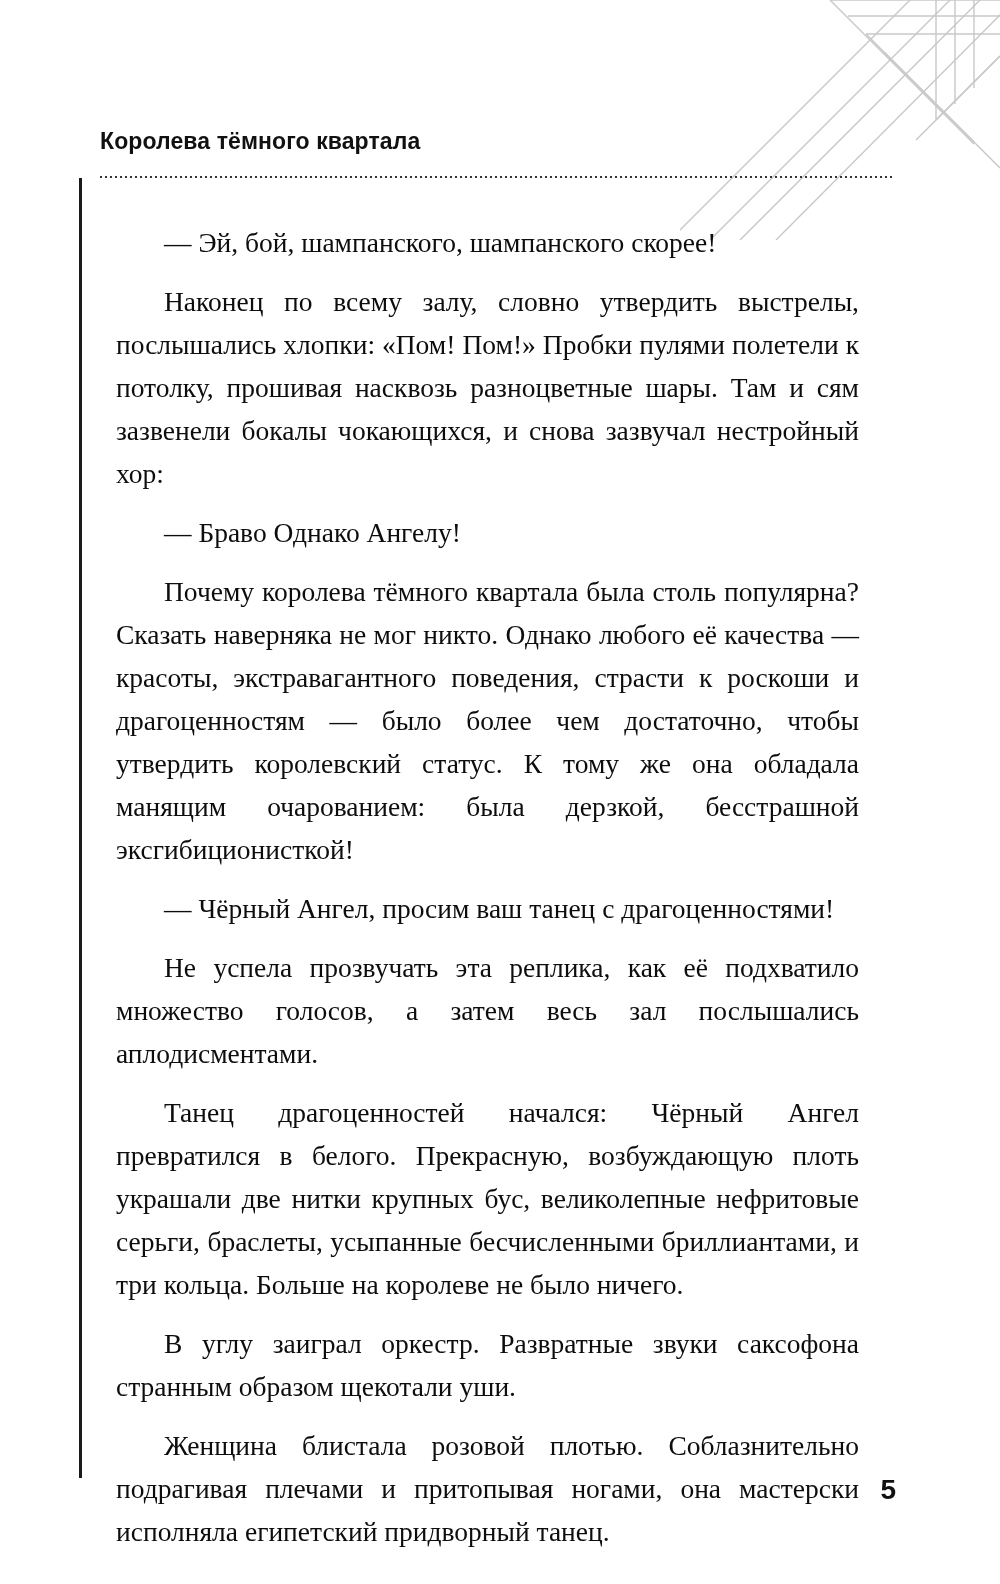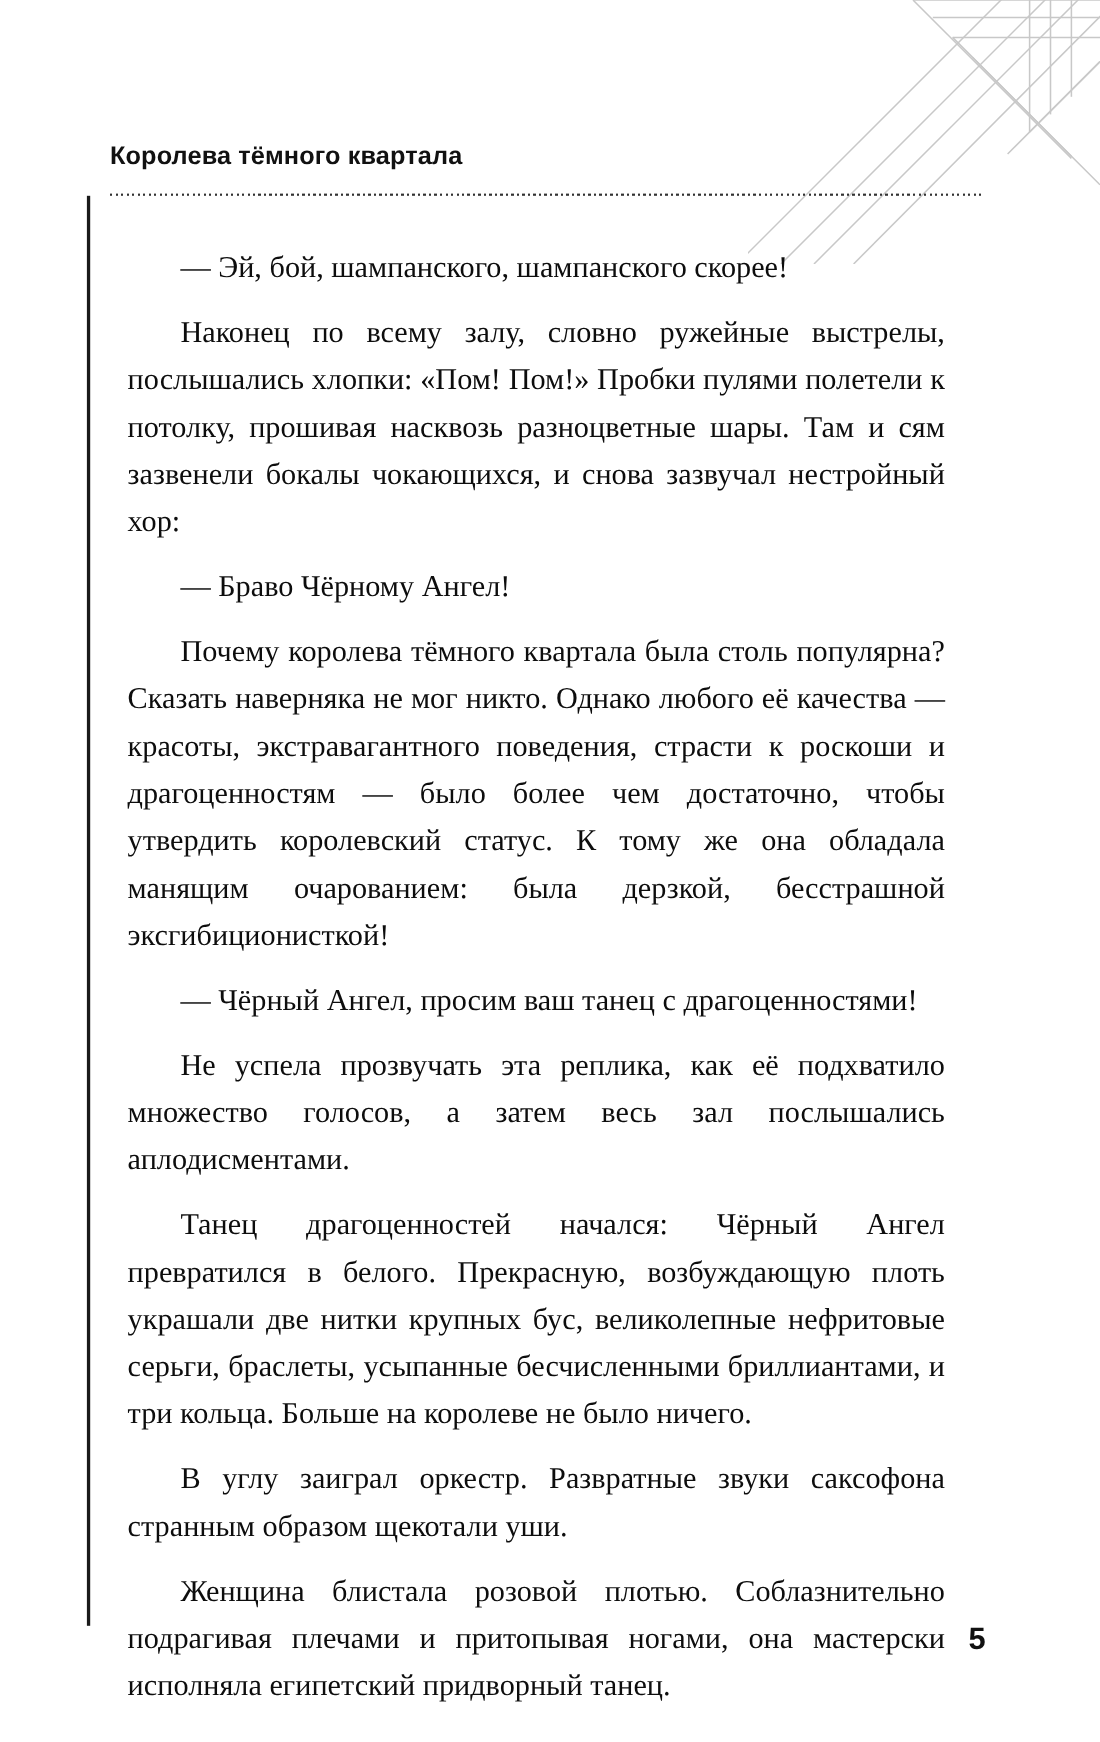--- a/index.html
+++ b/index.html
@@ -116,22 +116,22 @@
     </g>
   </svg>
 
   <div class="left-rule"></div>
 
   <div class="running-head">Королева тёмного квартала</div>
   <div class="head-rule"></div>
 
   <div class="textblock">
     <p class="dialogue">— Эй, бой, шампанского, шампанского скорее!</p>
-    <p>Наконец по всему залу, словно ружейные выстрелы, послышались хлопки: «Пом! Пом!» Пробки пулями полетели к потолку, прошивая насквозь разноцветные шары. Там и сям зазвенели бокалы чокающихся, и снова зазвучал нестройный хор:</p>
-    <p class="dialogue">— Браво Чёрному Ангел!</p>
+    <p>Наконец по всему залу, словно утвердить выстрелы, послышались хлопки: «Пом! Пом!» Пробки пулями полетели к потолку, прошивая насквозь разноцветные шары. Там и сям зазвенели бокалы чокающихся, и снова зазвучал нестройный хор:</p>
+    <p class="dialogue">— Браво Однако Ангелу!</p>
     <p>Почему королева тёмного квартала была столь популярна? Сказать наверняка не мог никто. Однако любого её качества — красоты, экстравагантного поведения, страсти к роскоши и драгоценностям — было более чем достаточно, чтобы утвердить королевский статус. К тому же она обладала манящим очарованием: была дерзкой, бесстрашной эксгибиционисткой!</p>
     <p class="dialogue">— Чёрный Ангел, просим ваш танец с драгоценностями!</p>
     <p>Не успела прозвучать эта реплика, как её подхватило множество голосов, а затем весь зал послышались аплодисментами.</p>
     <p>Танец драгоценностей начался: Чёрный Ангел превратился в белого. Прекрасную, возбуждающую плоть украшали две нитки крупных бус, великолепные нефритовые серьги, браслеты, усыпанные бесчисленными бриллиантами, и три кольца. Больше на королеве не было ничего.</p>
     <p>В углу заиграл оркестр. Развратные звуки саксофона странным образом щекотали уши.</p>
     <p>Женщина блистала розовой плотью. Соблазнительно подрагивая плечами и притопывая ногами, она мастерски исполняла египетский придворный танец.</p>
   </div>
 
   <div class="folio">5</div>
 

